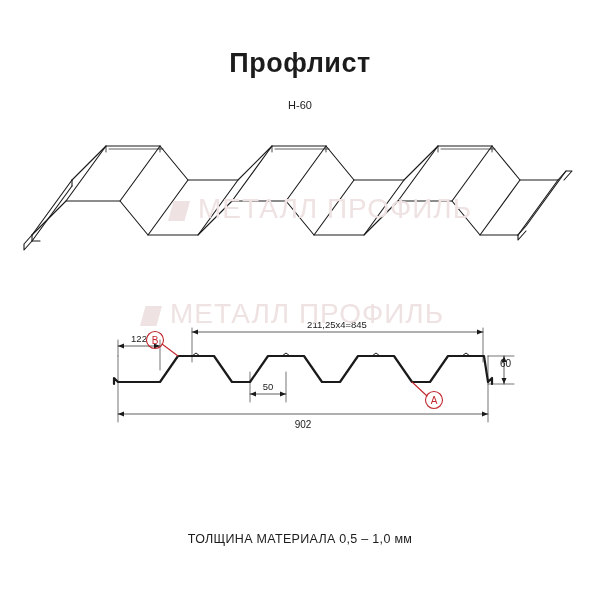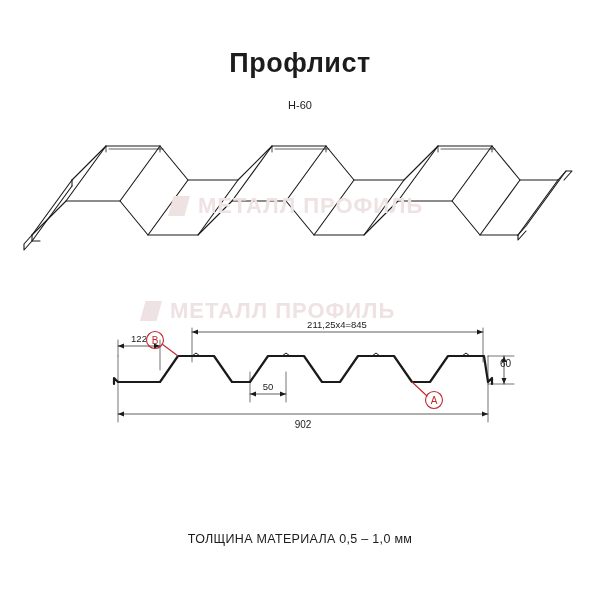--- a/index.html
+++ b/index.html
@@ -64,22 +64,22 @@
     top: 310px;
     left: 100px;
     width: 420px;
     height: 135px;
   }
   svg { display: block; }
   .wm {
     position: absolute;
     pointer-events: none;
     color: #efe2e2;
-    font-weight: bold;
-    font-size: 22px;
+    font-weight: normal;
+    font-size: 28px;
     letter-spacing: 1px;
     white-space: nowrap;
     user-select: none;
   }
   .wm1 { top: 193px; left: 168px; }
   .wm2 { top: 298px; left: 140px; }
   .wm .hex {
     display: inline-block;
     width: 22px;
     height: 20px;

